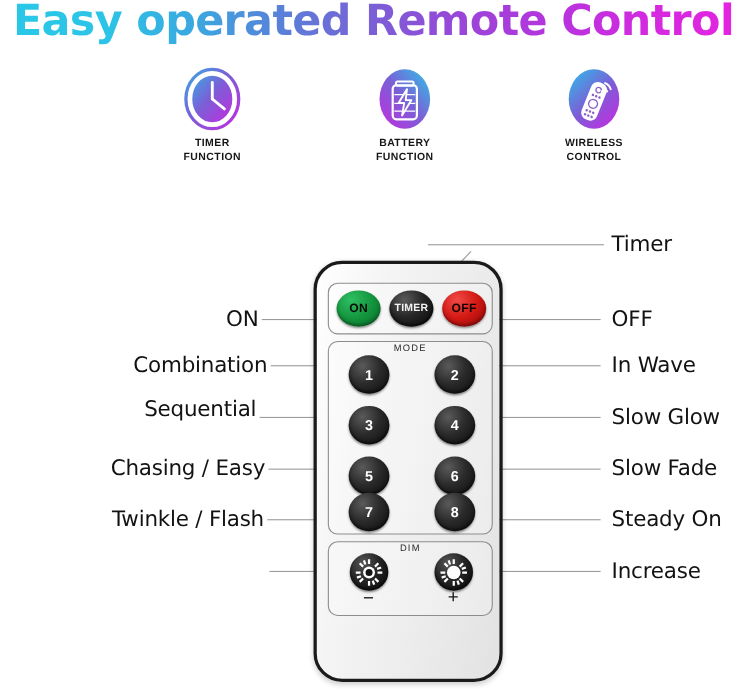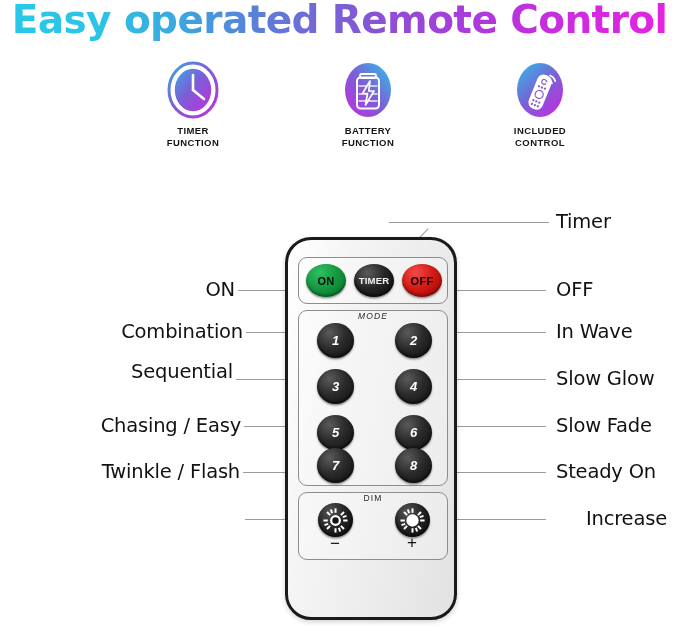--- a/index.html
+++ b/index.html
@@ -65,21 +65,21 @@
     box-shadow:0 2px 5px rgba(0,0,0,.18);
   }
   .panel{
     position:absolute;
     border:1.2px solid #8d8d8d;
     border-radius:9px;
     box-sizing:border-box;
     background:rgba(255,255,255,.25);
   }
   .panel-top{left:10px;top:17px;width:150px;height:47px;}
-  .panel-mode{left:10px;top:70px;width:150px;height:176px;font-style:italic;}
+  .panel-mode{left:10px;top:70px;width:150px;height:176px;}
   .panel-dim{left:10px;top:252px;width:150px;height:68px;}
 
   .panel-label{
     position:absolute;width:100%;text-align:center;
     font-size:8.5px;color:#2a2a2a;letter-spacing:1.1px;
     font-family:"Liberation Sans", sans-serif;
     top:-0.5px;
   }
 
   .btn{
@@ -228,21 +228,21 @@
             <circle cx="30.7" cy="46" r="1.15" fill="#8a63c8"></circle>
           </g>
           <g stroke="#ffffff" stroke-width="1.7" fill="none" stroke-linecap="round">
             <path d="M37 15.5 q4 1.5 5.2 5.6"></path>
             <path d="M35.4 19.3 q2.8 1.1 3.6 3.9"></path>
             <path d="M33.8 22.9 q1.7 0.7 2.2 2.4"></path>
           </g>
         </svg>
       </div>
       <div class="feat-cap">
-        <span>INCLUDED</span><br>
+        <span>WIRELESS</span><br>
         <span>CONTROL</span>
       </div>
     </div>
   </div>
 
   <div class="leader" style="left:238px;top:290px;width:52px;"></div>
   <div class="leader" style="left:246px;top:332px;width:46px;"></div>
   <div class="leader" style="left:236px;top:379px;width:56px;"></div>
   <div class="leader" style="left:244px;top:426px;width:48px;"></div>
   <div class="leader" style="left:243px;top:472px;width:49px;"></div>
@@ -262,21 +262,21 @@
   <div class="lbl lbl-l" style="left:20px;top:361px;width:213px;">Sequential</div>
   <div class="lbl lbl-l" style="left:10px;top:415px;width:231px;">Chasing / Easy</div>
   <div class="lbl lbl-l" style="left:10px;top:461px;width:230px;">Twinkle / Flash</div>
 
   <div class="lbl lbl-r" style="left:556px;top:211px;">Timer</div>
   <div class="lbl lbl-r" style="left:556px;top:279px;">OFF</div>
   <div class="lbl lbl-r" style="left:556px;top:321px;">In Wave</div>
   <div class="lbl lbl-r" style="left:556px;top:368px;">Slow Glow</div>
   <div class="lbl lbl-r" style="left:556px;top:415px;">Slow Fade</div>
   <div class="lbl lbl-r" style="left:556px;top:461px;">Steady On</div>
-  <div class="lbl lbl-r" style="left:556px;top:508px;margin-left:30px;">Increase</div>
+  <div class="lbl lbl-r" style="left:556px;top:508px;">Increase</div>
 
   <div class="remote">
 
     <div class="panel panel-top">
       <div class="btn btn-on" style="left:7px;top:6px;">ON</div>
       <div class="btn btn-timer" style="left:55px;top:6px;">TIMER</div>
       <div class="btn btn-off" style="left:103px;top:6px;">OFF</div>
     </div>
 
     <div class="panel panel-mode">

